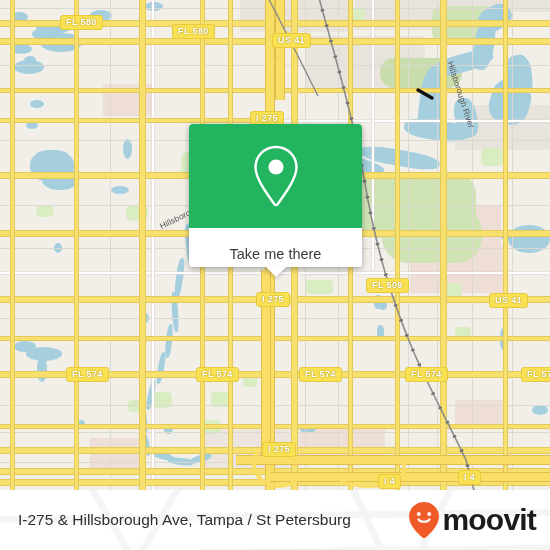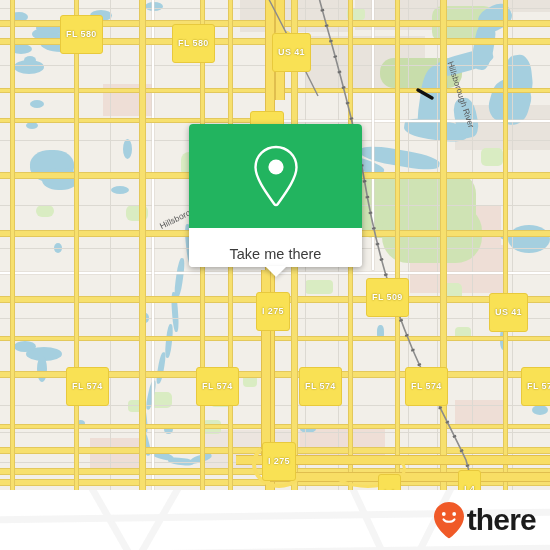--- a/index.html
+++ b/index.html
@@ -91,21 +91,21 @@
   
   .shield {
     position: absolute;
     background: #f9e154;
     border: 1.5px solid #e8c93c;
     border-radius: 3px;
     color: #ffffff;
     font-weight: bold;
     font-size: 9px;
     line-height: 13px;
-    padding: 12px 5px;
+    padding: 0 5px;
     white-space: nowrap;
     text-shadow: 0 0 2px #b09a1f, 0 0 1px #b09a1f;
     letter-spacing: 0.4px;
     font-family: "Liberation Sans", sans-serif;
   }
 
   .maplabel {
     position: absolute;
     font-size: 8px;
     color: #585858;
@@ -432,25 +432,28 @@
       <g stroke="#e9e9e9" stroke-width="7" fill="none">
         <path d="M70 -10 L150 130"></path>
         <path d="M200 -10 L120 130"></path>
         <path d="M330 -20 L400 130"></path>
         <path d="M470 -10 L400 130"></path>
         <path d="M-10 60 L560 52"></path>
         <path d="M-10 96 L560 88"></path>
       </g>
     </svg>
 
+    <div id="footer-title">
+      <span>I-275 &amp; Hillsborough Ave, Tampa / St Petersburg</span>
+    </div>
 
     <div id="brand">
       <svg width="32" height="38" viewBox="0 0 32 38">
         <path d="M16 1 C7.7 1 1 7.6 1 15.7 C1 24 9.6 32.4 14.6 36.6 C15.4 37.3 16.6 37.3 17.4 36.6 C22.4 32.4 31 24 31 15.7 C31 7.6 24.3 1 16 1 Z" fill="#f05a28"></path>
         <circle cx="10.8" cy="13" r="1.9" fill="#ffffff"></circle>
         <circle cx="21.2" cy="13" r="1.9" fill="#ffffff"></circle>
         <path d="M10.5 18.4 C12.6 21.6 19.4 21.6 21.5 18.4" fill="none" stroke="#ffffff" stroke-width="2" stroke-linecap="round"></path>
       </svg>
-      <span id="brand-wordmark">there</span>
+      <span id="brand-wordmark">moovit</span>
     </div>
   </div>
 
 </div>
 
 </body></html>

